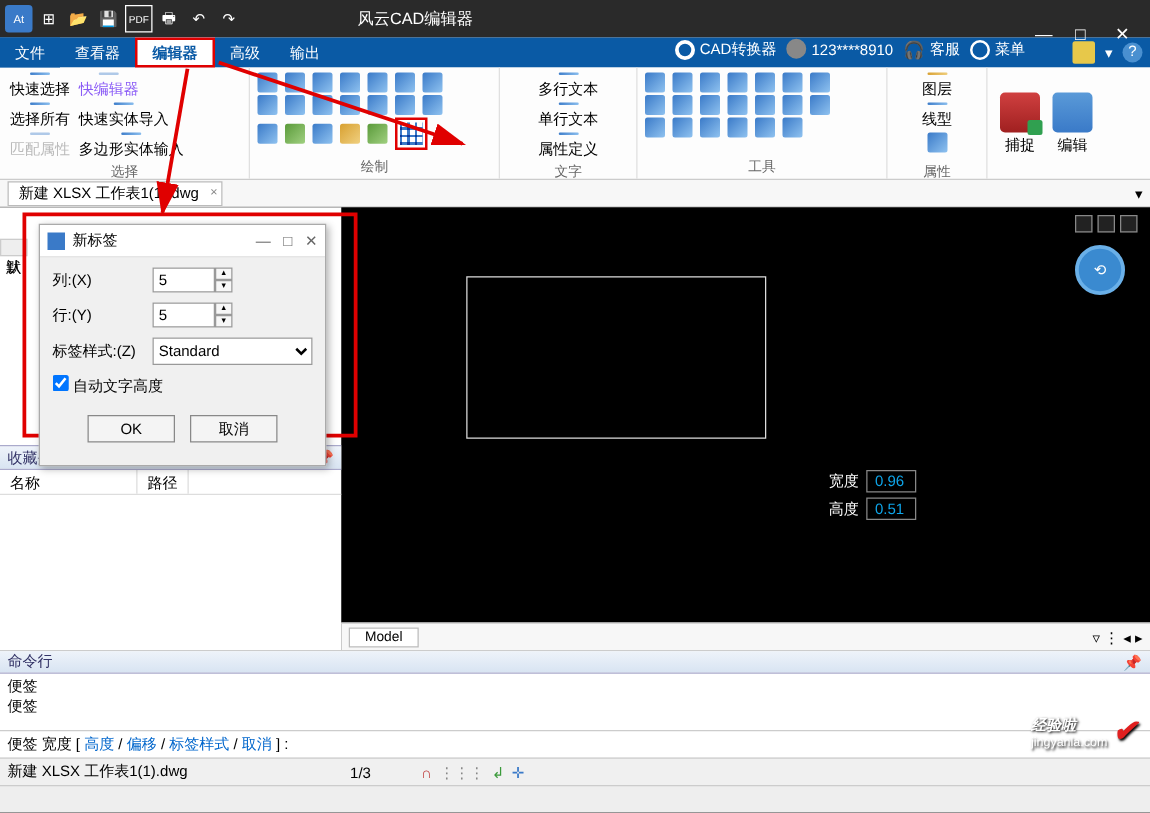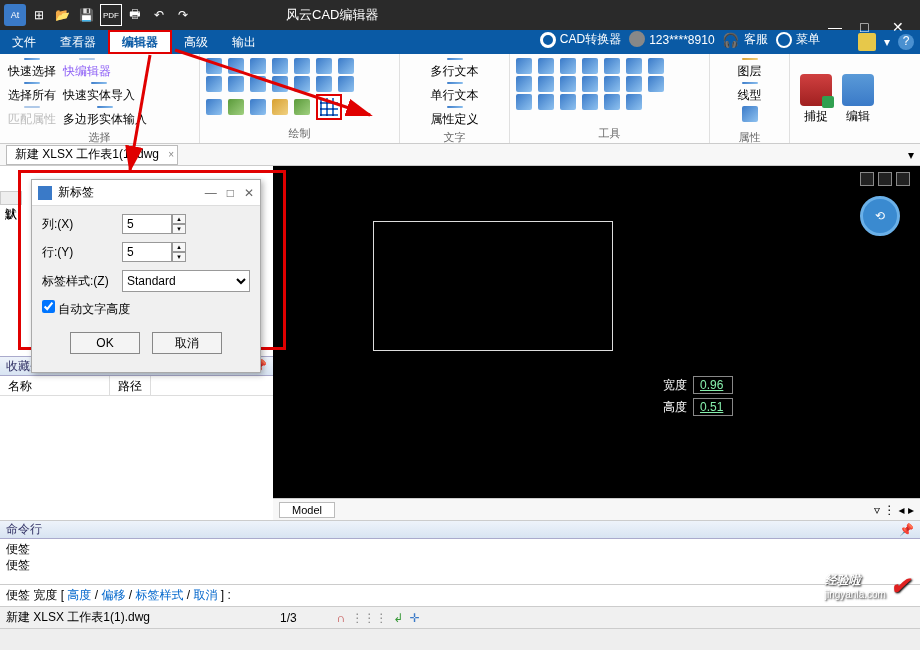--- a/index.html
+++ b/index.html
@@ -42,21 +42,21 @@
 .file-tabs { height: 22px; background: #f7f7f7; border-bottom: 1px solid #ccc; display: flex; align-items: center; padding-left: 6px; position: relative; }
 .file-tab { height: 20px; border: 1px solid #bbb; background: #fff; padding: 0 18px 0 8px; display: flex; align-items: center; font-size: 11px; position: relative; }
 .file-tab .close-x { position: absolute; right: 3px; font-size: 10px; color: #888; }
 
 .workspace { position: absolute; left: 0; top: 166px; right: 0; bottom: 130px; background: #000; }
 .canvas { position: absolute; left: 273px; top: 0; right: 0; bottom: 0; background: #000; }
 .canvas .rect { position: absolute; left: 100px; top: 55px; width: 240px; height: 130px; border: 1px solid #ddd; }
 .canvas .dim-box { position: absolute; left: 390px; top: 210px; }
 .canvas .dim-row { display: flex; align-items: center; gap: 6px; margin-bottom: 4px; }
 .canvas .dim-row .lbl { color: #fff; font-size: 12px; }
-.canvas .dim-row .val { border: 1px solid #888; color: #86efac; padding: 1px 6px; min-width: 40px; font-size: 12px; text-decoration: underline; }
+.canvas .dim-row .val { border: 1px solid #888; color: #0ea5e9; padding: 1px 6px; min-width: 40px; font-size: 12px; }
 .canvas .corner-ic { position: absolute; right: 10px; top: 6px; display:flex; gap:4px;}
 .canvas .corner-ic span { width:14px;height:14px;border:1px solid #888;background:#222;display:inline-block;}
 .canvas .round-btn { position:absolute; right:20px; top:30px; width:40px; height:40px; border-radius:50%; background:#3a8ad0; border:3px solid #6ab0e8; display:flex;align-items:center;justify-content:center;color:#fff;}
 
 .left-panel { position: absolute; left: 0; top: 166px; width: 273px; bottom: 130px; background: #fff; z-index: 5; }
 .side-tab { position: absolute; left: 0; top: 25px; width: 22px; writing-mode: vertical-rl; background: #eee; border: 1px solid #ccc; padding: 6px 2px; font-size: 11px; }
 .fav-header { position: absolute; left: 0; top: 190px; right: 0; height: 20px; background: linear-gradient(#eef3fa,#d8e4f2); border-top:1px solid #aac; border-bottom:1px solid #aac; padding-left: 6px; color:#336; display:flex; align-items:center; }
 .fav-cols { position: absolute; left: 0; top: 210px; right: 0; height: 20px; display: flex; border-bottom: 1px solid #ddd; }
 .fav-cols div { padding: 2px 8px; border-right: 1px solid #ddd; }
 

